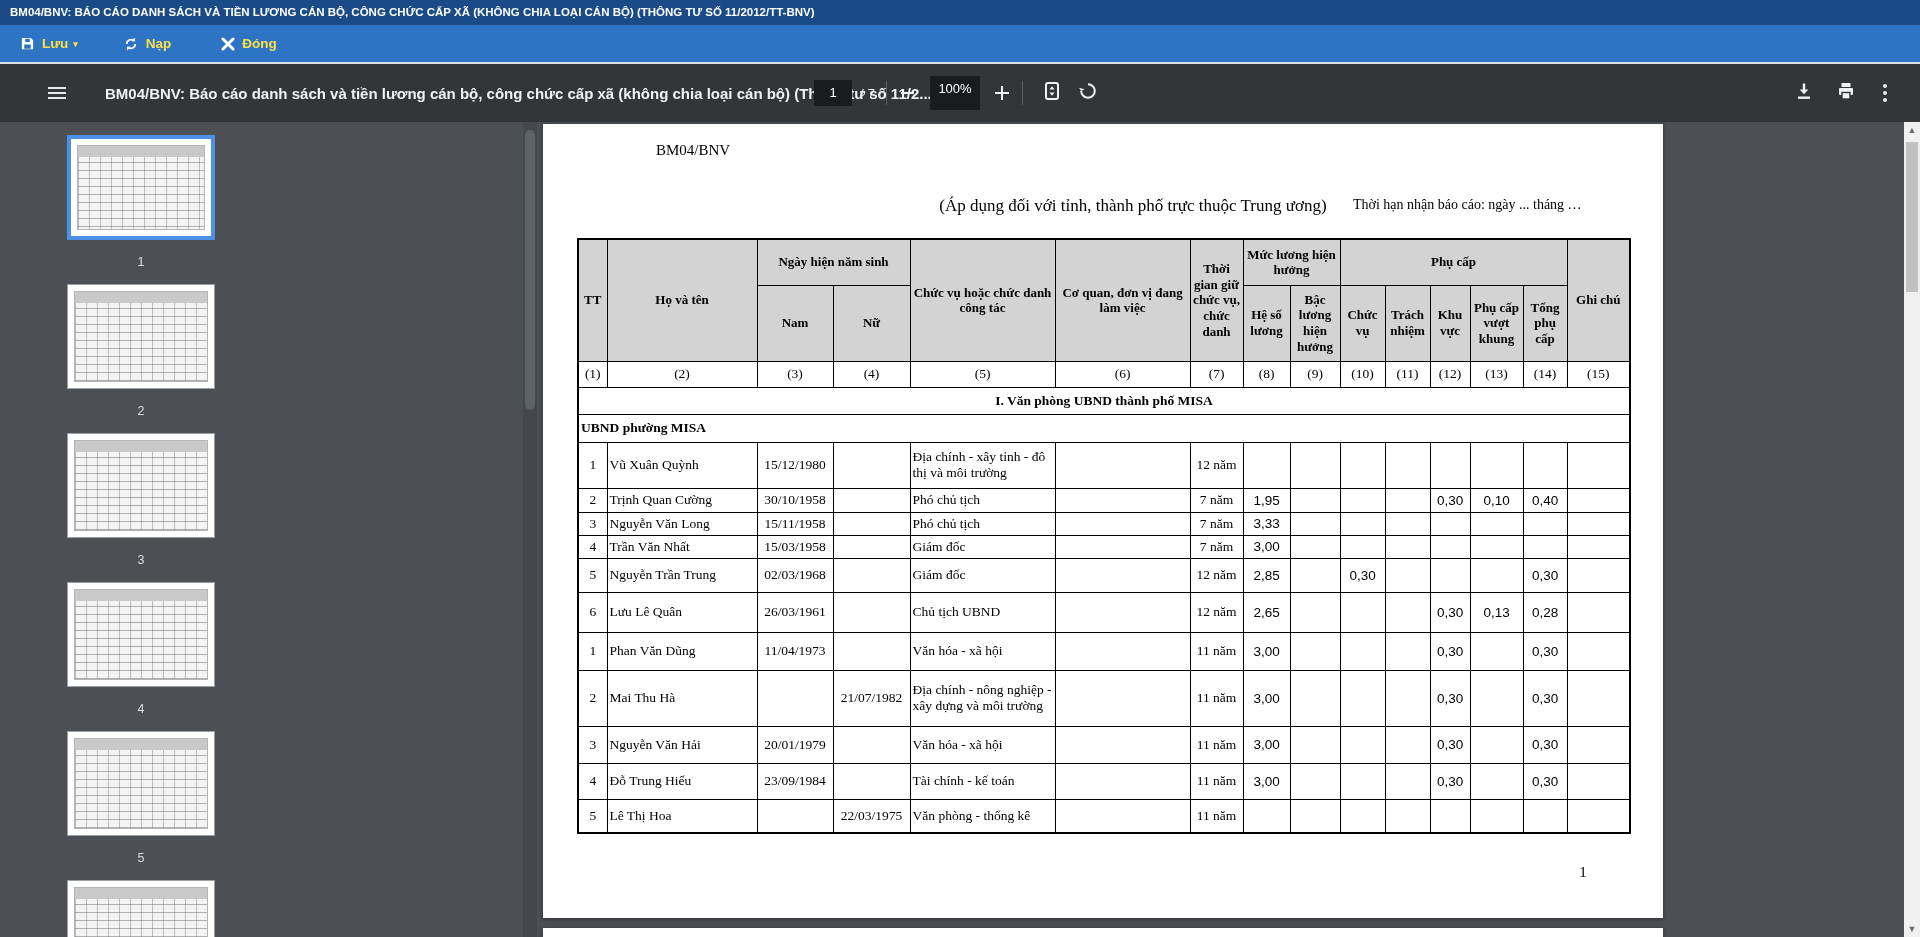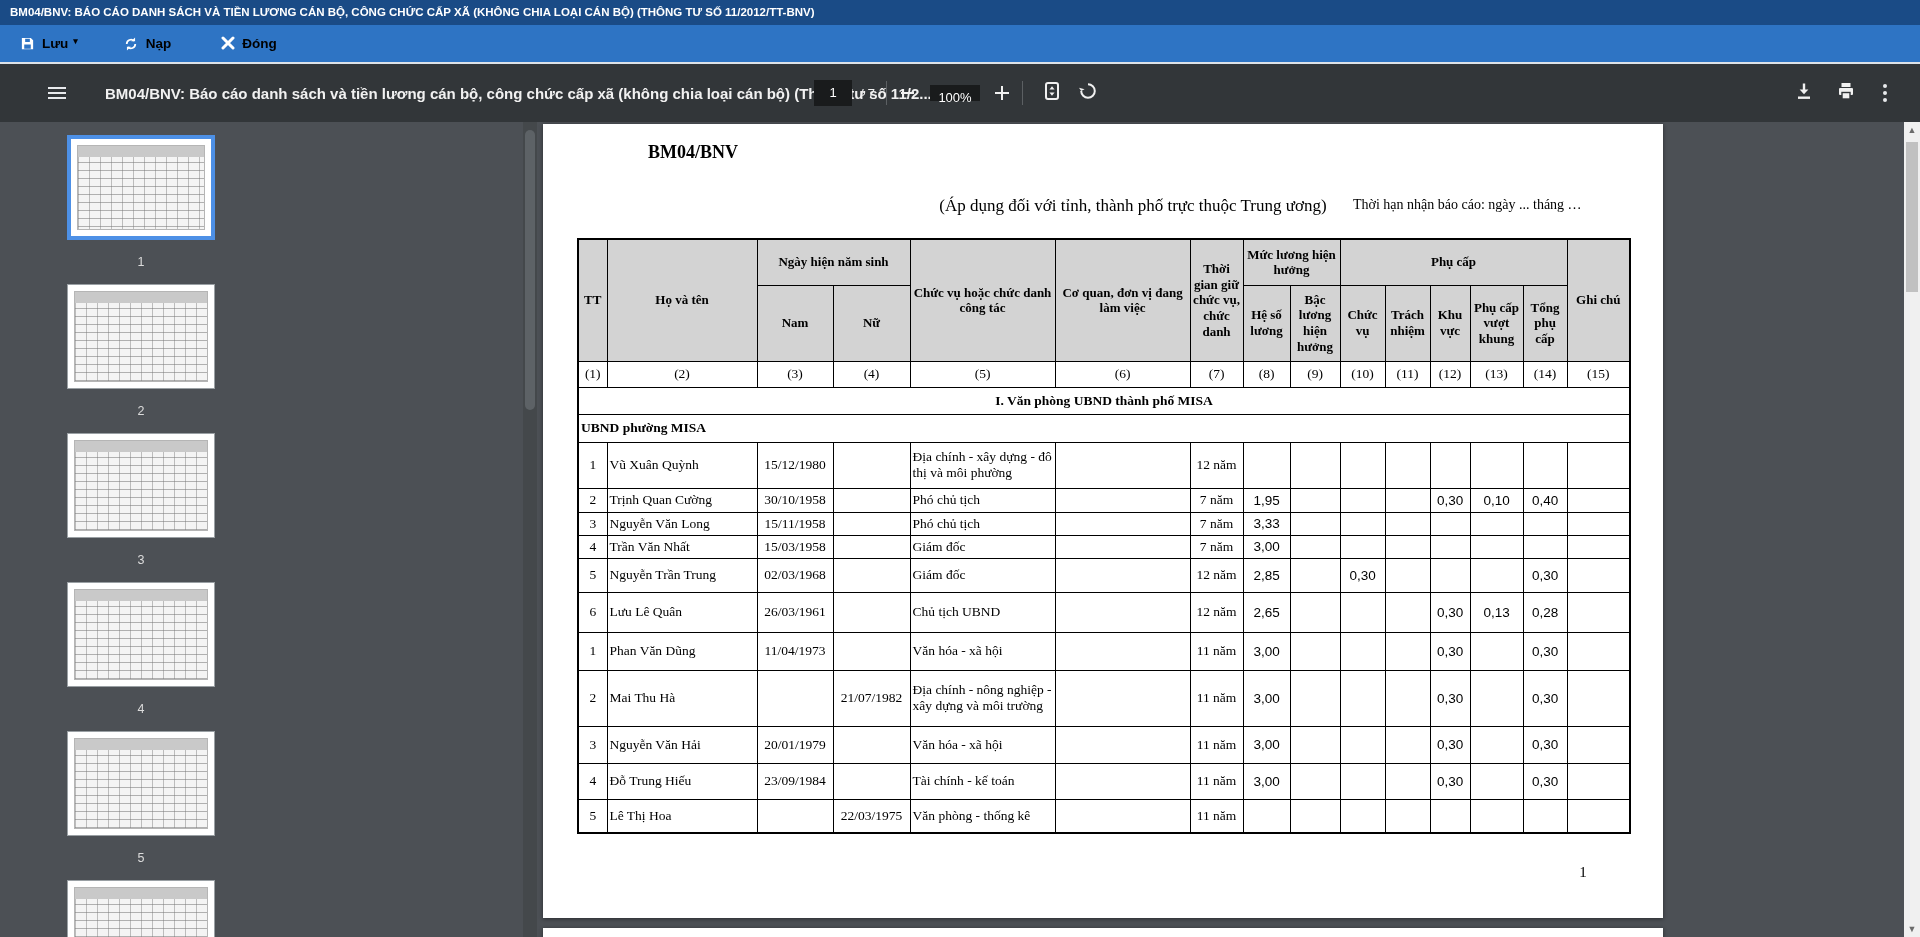--- a/index.html
+++ b/index.html
@@ -7,42 +7,42 @@
   .app { position:relative; width:1920px; height:937px; overflow:hidden; background:#4c5055; }
 
   
   .bar1 { position:absolute; left:0; top:0; width:100%; height:25px; background:#1a4b86;
           color:#fff; font-size:11.5px; font-weight:bold; line-height:25px; padding-left:10px;
           white-space:nowrap; }
 
   
   .bar2 { position:absolute; left:0; top:25px; width:100%; height:37px; background:#2e74c4;
           display:flex; align-items:center; padding-left:20px; }
-  .abtn { background:transparent; border:none; color:#000000; font-family:"Liberation Sans",sans-serif;
-          font-size:13.5px; font-weight:bold; display:flex; align-items:flex-start; gap:7px; cursor:pointer; }
+  .abtn { background:transparent; border:none; color:#fde047; font-family:"Liberation Sans",sans-serif;
+          font-size:13.5px; font-weight:bold; display:flex; align-items:center; gap:7px; cursor:pointer; }
   .abtn svg { display:block; }
   .caret { font-size:9px; margin-left:-2px; }
   .mL45 { margin-left:45px; } .mL50 { margin-left:50px; }
 
   .bar-sep { position:absolute; left:0; top:62px; width:100%; height:2px; background:#dde2e8; }
 
   
   .toolbar { position:absolute; left:0; top:64px; width:100%; height:58px; background:#323639; color:#f1f1f1; }
   .toolbar .abs { position:absolute; top:0; height:58px; display:flex; align-items:center; }
   .hamburger { left:44px; width:26px; flex-direction:column; justify-content:center; gap:3px; cursor:pointer; }
   .hamburger i { display:block; width:18px; height:2px; background:#e8eaed; }
   .pdftitle { left:105px; font-size:15px; font-weight:bold; white-space:nowrap; }
   .pagebox { left:814px; } .pagebox .bx { width:38px; height:26px; background:#191b1c; color:#fff;
              font-size:13px; text-align:center; line-height:26px; }
   .pagetotal { left:860px; font-size:13.5px; }
   .vsep1 { left:886px; } .vsep2 { left:1022px; }
   .vsep { width:1px; height:24px; background:#5c6063; top:17px; position:absolute; }
   .minusbtn { left:895px; width:24px; justify-content:center; cursor:pointer; }
   .minusbtn i { width:13px; height:2px; background:#f1f1f1; display:block; }
-  .zoombox { left:930px; } .zoombox .bx { width:50px; height:16px; background:#191b1c; color:#fff;
+  .zoombox { left:930px; } .zoombox .bx { width:50px; height:34px; background:#191b1c; color:#fff;
              font-size:13px; text-align:center; line-height:26px; }
   .plusbtn { left:990px; width:24px; justify-content:center; cursor:pointer; position:absolute; }
   .plusbtn .pl { position:relative; width:14px; height:14px; }
   .plusbtn .pl:before, .plusbtn .pl:after { content:""; position:absolute; background:#f1f1f1; }
   .plusbtn .pl:before { left:6px; top:0; width:2px; height:14px; }
   .plusbtn .pl:after { left:0; top:6px; width:14px; height:2px; }
   .fitbtn { left:1038px; width:28px; justify-content:center; cursor:pointer; }
   .rotbtn { left:1074px; width:28px; justify-content:center; cursor:pointer; }
   .dlbtn { left:1790px; width:28px; justify-content:center; cursor:pointer; }
   .prbtn { left:1832px; width:28px; justify-content:center; cursor:pointer; }
@@ -75,21 +75,21 @@
            color:#6b6b6b; font-size:9px; }
   .arrow.up { top:0; } .arrow.down { bottom:0; }
 
   
   .page { position:absolute; left:543px; top:2px; width:1120px; height:794px; background:#fff;
           box-shadow:0 1px 4px rgba(0,0,0,.45); font-family:"Liberation Serif", serif; color:#000; }
   .page2 { position:absolute; left:543px; top:806px; width:1120px; height:12px; background:#fff;
            box-shadow:0 1px 4px rgba(0,0,0,.45); }
 
   .form-code { position:absolute; left:60px; top:18px; width:180px; text-align:center;
-               font-size:18px; font-weight:bold; }
+               font-size:15px; font-weight:normal; }
   .issued { position:absolute; left:35px; top:44px; width:230px; text-align:center;
             font-style:italic; font-size:14px; line-height:19px; }
   .doc-title { position:absolute; left:280px; top:20px; width:570px; text-align:center;
                font-weight:bold; font-size:16px; line-height:23px; }
   .subtitle { position:absolute; left:330px; top:72px; width:520px; text-align:center; font-size:17px; }
   .deadline { position:absolute; left:810px; top:73px; width:310px; font-size:14px; }
   .pageno { position:absolute; left:1020px; top:740px; width:40px; text-align:center; font-size:15px; }
 
   
   .table-wrap { position:absolute; left:34px; top:114px; }
@@ -342,21 +342,21 @@
                 <td colspan="15">I.  Văn phòng UBND thành phố MISA</td>
               </tr>
               <tr class="sec2" style="height: 28px;">
                 <td colspan="15">UBND phường MISA</td>
               </tr>
               <tr style="height: 46px;">
                 <td class="ac">1</td>
                 <td class="al">Vũ Xuân Quỳnh</td>
                 <td class="ac">15/12/1980</td>
                 <td class="ac"></td>
-                <td class="al">Địa chính - xây dựng - đô thị và môi phường</td>
+                <td class="al">Địa chính - xây tỉnh - đô thị và môi trường</td>
                 <td class="al"></td>
                 <td class="ac">12 năm</td>
                 <td class="ac"></td>
                 <td class="ac"></td>
                 <td class="ac"></td>
                 <td class="ac"></td>
                 <td class="ac"></td>
                 <td class="ac"></td>
                 <td class="ac"></td>
                 <td class="ac"></td>

